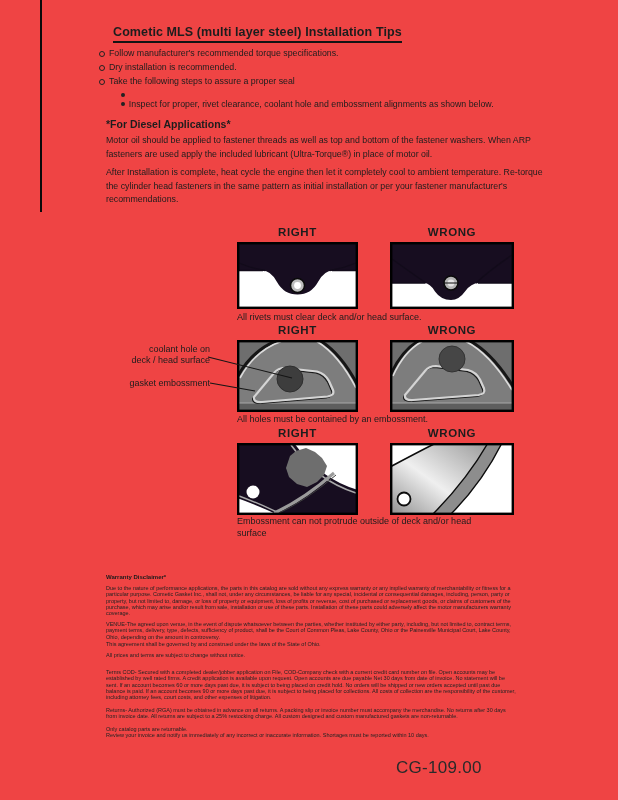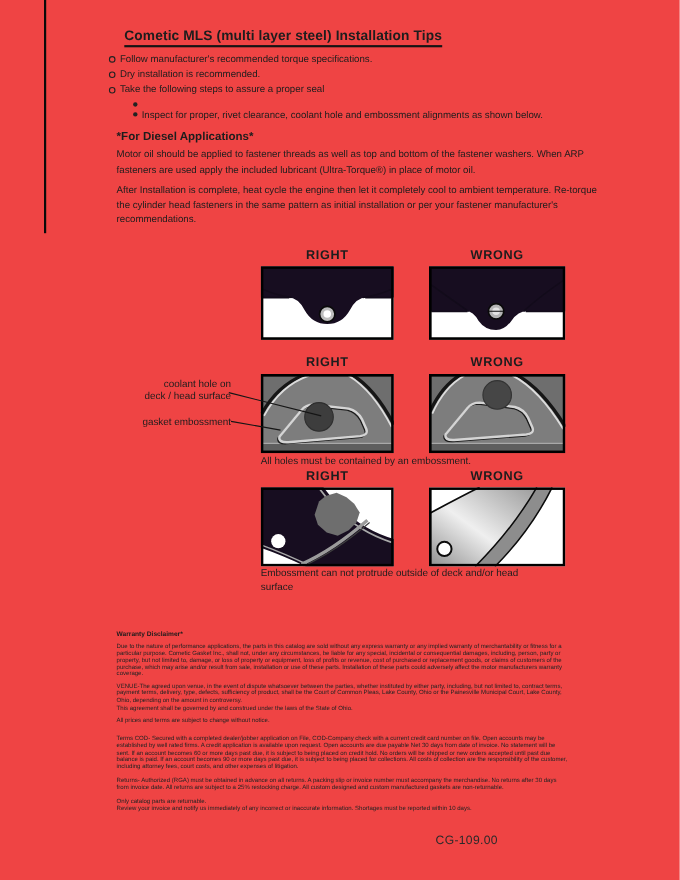--- a/index.html
+++ b/index.html
@@ -22,21 +22,21 @@
   .body-p { font-size:8.8px; line-height:13.5px; width:445px; }
 
   .fig-label { font-size:11.5px; font-weight:bold; letter-spacing:.6px; text-align:center; }
   .fig-caption { font-size:9px; line-height:11.5px; }
   .fig-box { display:block; }
   .ann { font-size:9px; line-height:10.5px; text-align:right; width:110px; }
 
   .fine { font-size:5.5px; line-height:6.35px; width:412px; color:#232323; }
   .fine-h { font-size:6px; font-weight:bold; color:#1b1b1b; }
 
-  .doc-code { font-size:11px; color:#2a2a2a; letter-spacing:.3px; }
+  .doc-code { font-size:17px; color:#2a2a2a; letter-spacing:.3px; }
 </style>
 </head>
 <body>
 
 <div class="page">
 
   <div class="abs edge-line"></div>
 
   <div class="abs title">Cometic MLS (multi layer steel) Installation Tips</div>
 
@@ -97,20 +97,21 @@
     <path d="M122,13 Q100,28 86,41 L122,41 Z" fill="url(#f1wR)"></path>
     <path d="M0,0 H124 V41 H89 Q81,41 75,49.5 Q69,58 61,58 Q51,58 45,49.5 Q40,41 34,41 H0 Z" style="fill:var(--diagram_black,#170d20)"></path>
     <path d="M2,41 H35 M88,41 H122" stroke="#120b1a" stroke-width="1.6"></path>
     <path d="M2,17 Q20,30 36,41 M122,13 Q100,28 86,41" stroke="#120b1a" stroke-width="1.3" fill="none"></path>
     <circle cx="61" cy="41" r="7" fill="#b5b5b5" stroke="#0a0a0a" stroke-width="1.5"></circle>
     <circle cx="61" cy="41" r="3.4" fill="#e3e3e3"></circle>
     <path d="M54,41 H68" stroke="#0a0a0a" stroke-width="1"></path>
     <rect x="1.2" y="1.2" width="121.6" height="64.6" fill="none" stroke="#000" stroke-width="2.4"></rect>
   </svg>
 
+  <div class="abs fig-caption" style="left:237px; top:312px;">All rivets must clear deck and/or head surface.</div>
 
   <div class="abs fig-label" style="left:237px; top:324px; width:121px;">RIGHT</div>
   <div class="abs fig-label" style="left:390px; top:324px; width:124px;">WRONG</div>
 
   <div class="abs ann" style="left:100px; top:344px;">
     <div>coolant hole on</div>
     <div>deck / head surface</div>
   </div>
   <div class="abs ann" style="left:100px; top:378px;">gasket embossment</div>
 

